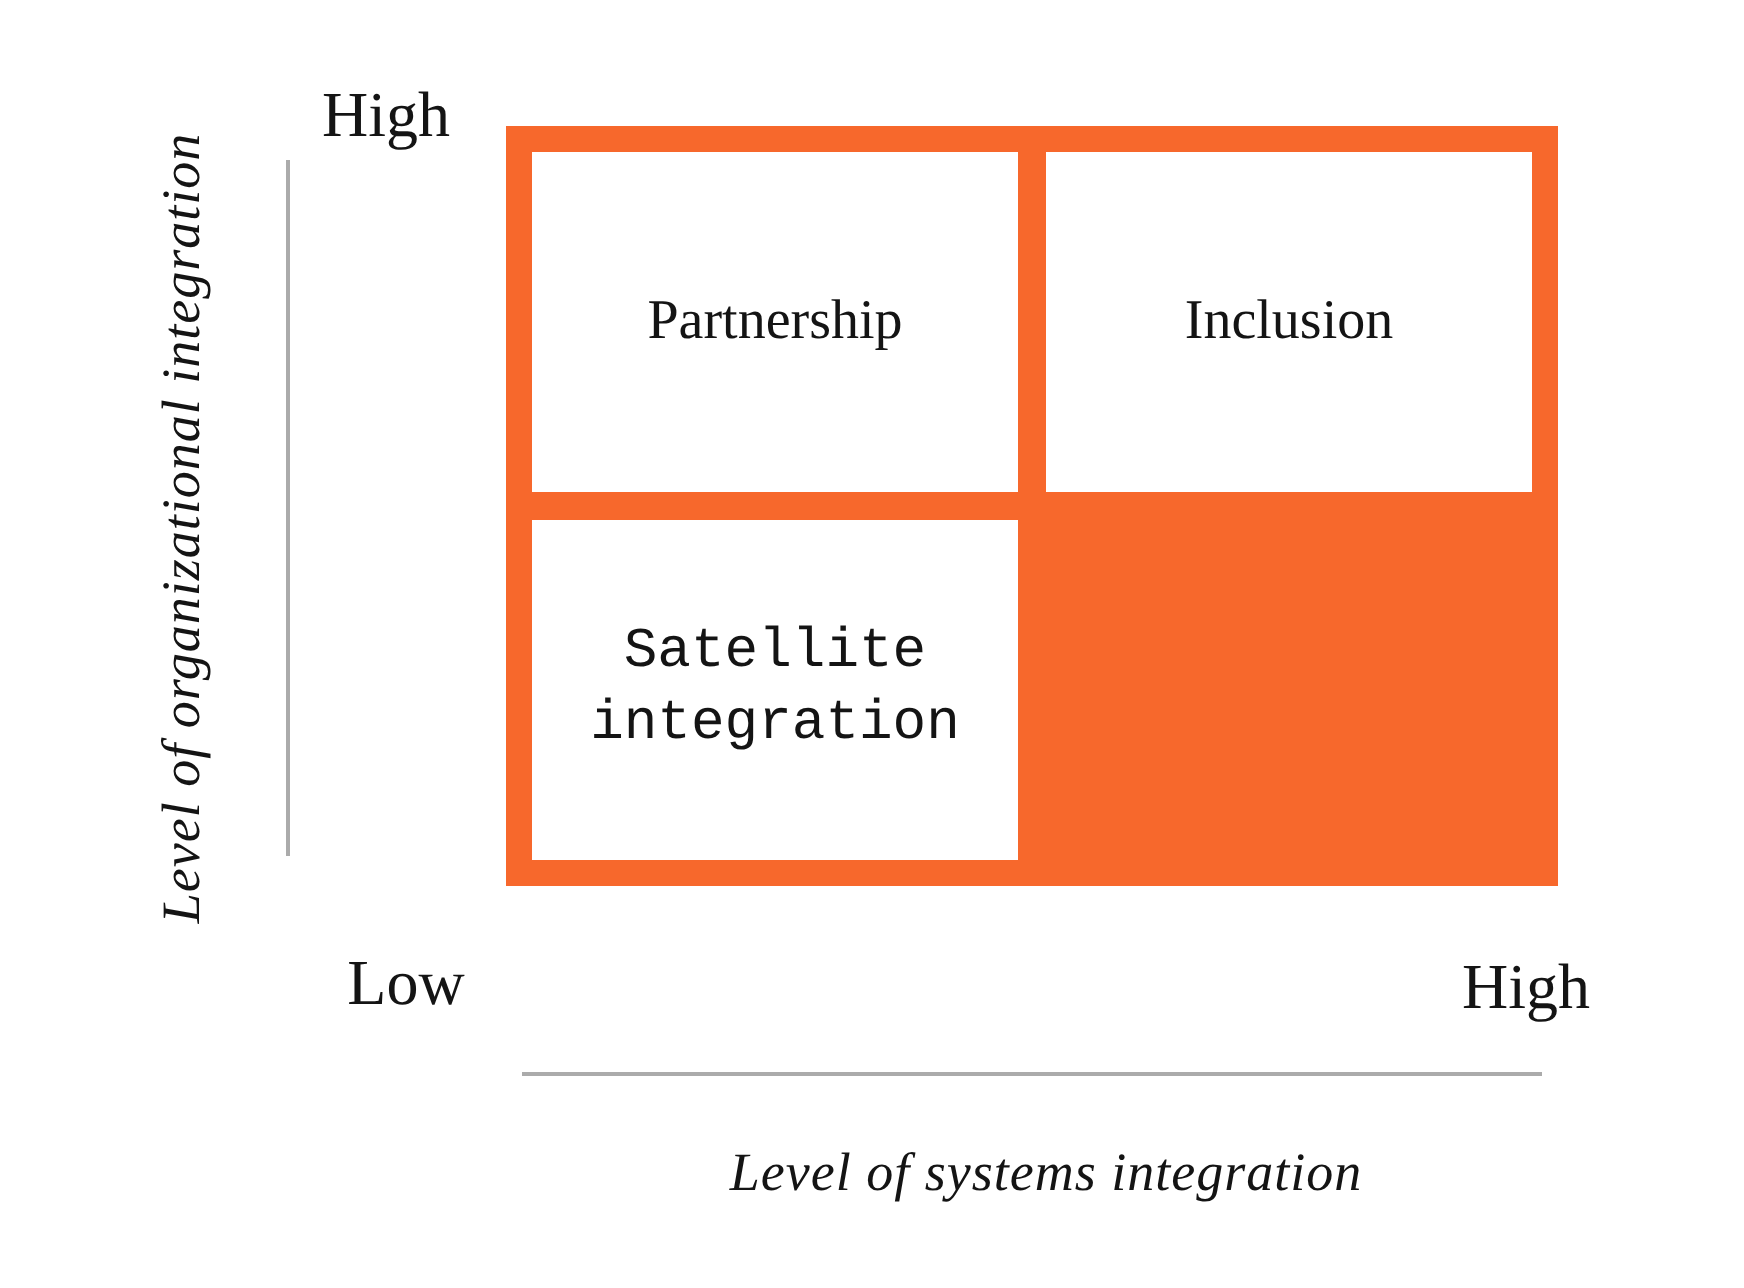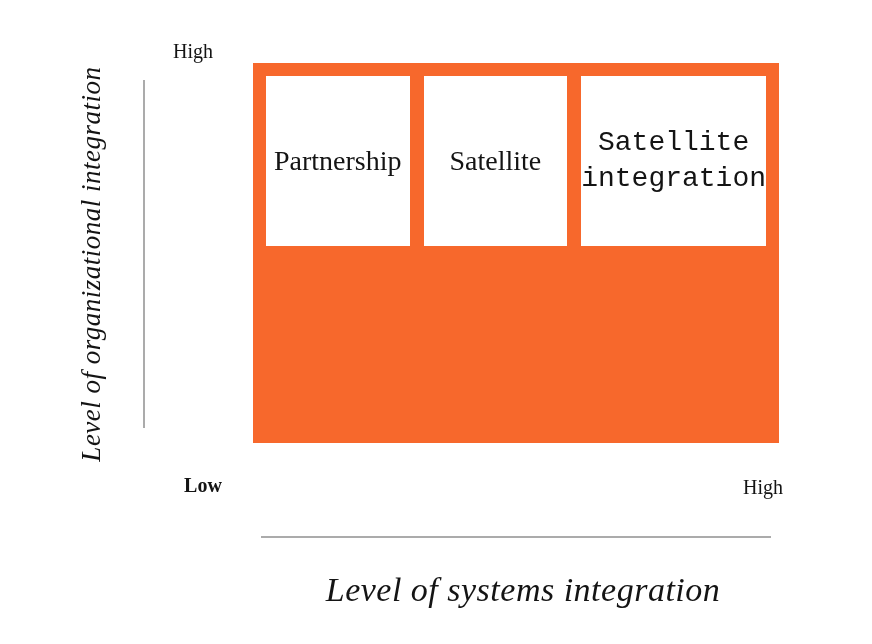--- a/index.html
+++ b/index.html
@@ -35,40 +35,40 @@
     left: 143px;
     top: 80px;
     width: 2px;
     height: 348px;
     background: var(--axis-gray);
   }
 
   
   .endpoint {
     position: absolute;
-    font-size: 20px;
+    font-size: 32px;
     white-space: nowrap;
     transform: translateX(-50%);
     line-height: 1.1;
     text-align: center;
   }
   .endpoint--y-high { left: 193px; top: 40px; }
-  .endpoint--low    { left: 203px; top: 474px; font-weight: bold; }
+  .endpoint--low    { left: 203px; top: 474px; }
   .endpoint--x-high { left: 763px; top: 476px; }
 
   
   .matrix {
     position: absolute;
     left: 253px;
     top: 63px;
     width: 526px;
     height: 380px;
     background: var(--grid-orange);
     display: grid;
-    grid-template-columns: 1fr 1fr 1fr;
+    grid-template-columns: 1fr 1fr;
     grid-template-rows: 1fr 1fr;
     gap: 14px;
     padding: 13px;
   }
   .cell {
     background: #ffffff;
     display: flex;
     align-items: center;
     justify-content: center;
   }
@@ -88,21 +88,21 @@
     height: 2px;
     background: var(--axis-gray);
   }
   .x-title {
     position: absolute;
     left: 523px;
     top: 571px;
     transform: translateX(-50%);
     white-space: nowrap;
     font-style: italic;
-    font-size: 34px;
+    font-size: 27px;
     letter-spacing: 0.5px;
   }
 </style>
 </head>
 <body>
 
 <div class="canvas">
 
   <div class="y-title">Level of organizational integration</div>
 
@@ -110,21 +110,21 @@
 
   <div class="endpoint endpoint--y-high">High</div>
 
   <div class="endpoint endpoint--low">Low</div>
 
   <div class="matrix">
     <div class="cell">
       <span class="cell-text">Partnership</span>
     </div>
     <div class="cell">
-      <span class="cell-text">Satellite</span>
+      <span class="cell-text">Inclusion</span>
     </div>
     <div class="cell cell--wrap">
       <span class="cell-text">Satellite integration</span>
     </div>
   </div>
 
   <div class="x-line"></div>
 
   <div class="endpoint endpoint--x-high">High</div>
 

